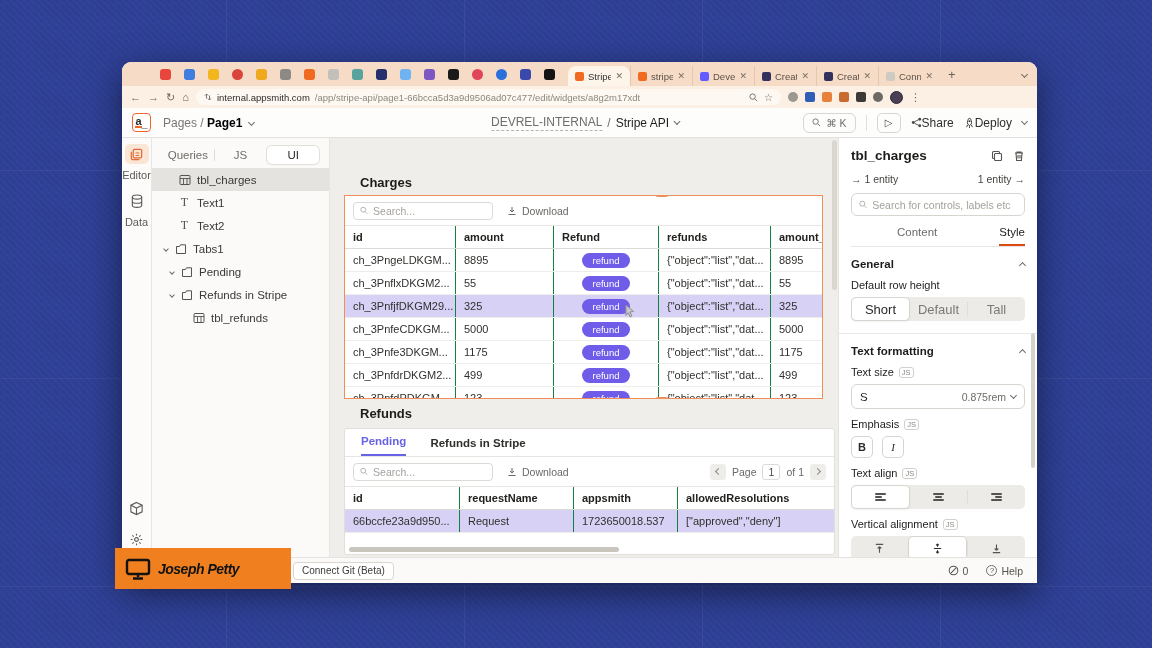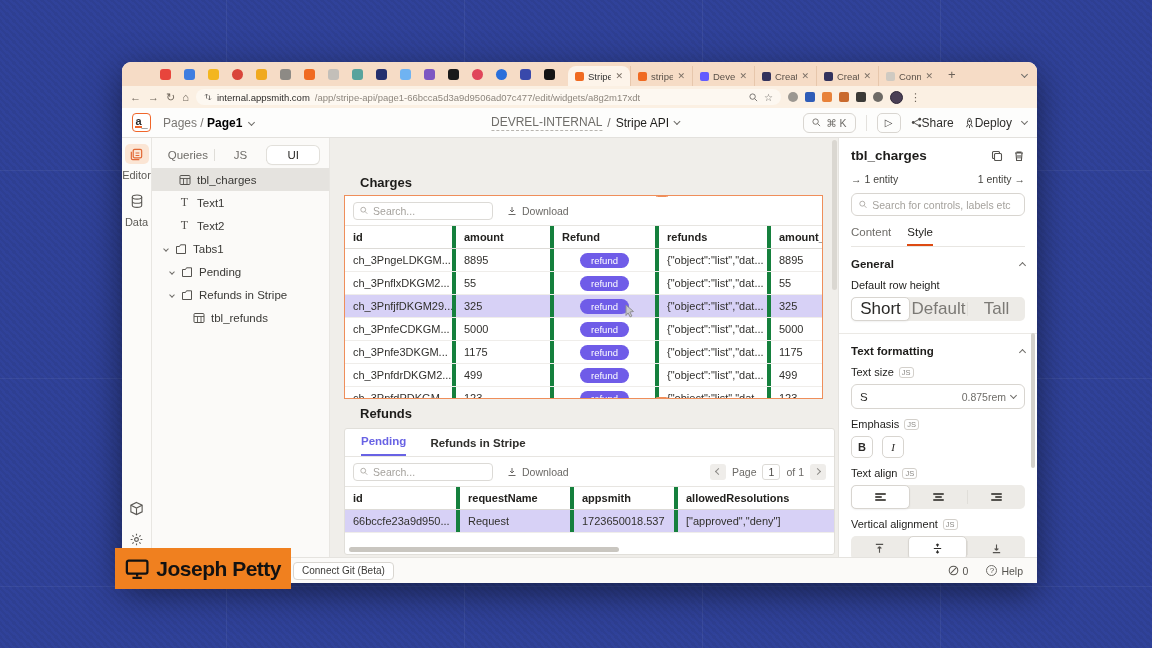--- a/index.html
+++ b/index.html
@@ -80,21 +80,21 @@
   .sectitle { position:absolute; left:30px; font-size:13px; font-weight:bold; color:#1d1c1a; }
   .widget { position:absolute; background:#fff; }
   .charges-w { left:14px; top:57px; width:479px; height:204px; border:1.5px solid #ef8e5a; overflow:hidden; }
   .handle { position:absolute; width:14px; height:5px; background:#fff; border:1.5px solid #ef8e5a; border-radius:3px; left:310px; z-index:5; }
   .tbar { height:30px; display:flex; align-items:center; padding:0 8px; gap:14px; border-bottom:1px solid #e7e5e1; }
   .sbox { width:140px; height:18px; border:1px solid #dcdad6; border-radius:4px; display:flex; align-items:center; gap:5px; padding:0 6px; background:#fff; }
   .sbox input { border:none; outline:none; font-size:10.5px; color:#6b6966; width:100%; font-family:inherit; background:transparent; }
   .sbox input::placeholder { color:#a5a29d; }
   .dl { display:flex; align-items:center; gap:5px; font-size:10.5px; color:#6b6966; }
   .hrow { display:flex; font-weight:bold; font-size:11px; color:#23221f; border-bottom:1px solid #dddbd7; width:560px; }
-  .hrow .c, .drow .c { padding:0 8px; display:flex; align-items:center; border-right:4px solid #15803d; height:22px; flex:0 0 auto; overflow:hidden; white-space:nowrap; }
+  .hrow .c, .drow .c { padding:0 8px; display:flex; align-items:center; border-right:1px solid #15803d; height:22px; flex:0 0 auto; overflow:hidden; white-space:nowrap; }
   .drow { display:flex; font-size:11px; color:#31302d; border-bottom:1px solid #efedea; width:560px; }
   .drow.hl { background:#d7d1f6; }
   .c.w1{width:111px}.c.w2{width:98px}.c.w3{width:105px;justify-content:center}.c.w4{width:112px}.c.w5{width:120px}
   .refbtn { background:#6f5ce8; color:#fff; font-size:9.5px; border:none; border-radius:9px; padding:2px 11px; }
   .cursor { position:absolute; z-index:9; color:#8e8e93; }
   
   .tabs-w { left:14px; top:290px; width:491px; height:127px; border:1px solid #e1dfda; border-radius:3px; overflow:hidden; }
   .wtabbar { height:28px; border-bottom:1px solid #e7e5e1; display:flex; align-items:flex-end; gap:24px; padding:0 16px; font-size:11.5px; }
   .wtab { padding-bottom:7px; color:#2f2e2b; font-weight:bold; }
   .wtab.active { color:#6862e4; border-bottom:2px solid #6862e4; }
@@ -114,38 +114,38 @@
   .rpanel { width:199px; background:#fff; border-left:1px solid #e5e3df; padding:10px 12px; position:relative; overflow:hidden; font-size:11.5px; color:#2b2a28; }
   .rp-scroll { position:absolute; right:2px; top:195px; width:4px; height:135px; background:#d5d2cc; border-radius:2px; }
   .rphead { display:flex; align-items:center; }
   .rpname { font-size:13.5px; font-weight:bold; color:#1d1c1a; }
   .rpicons { margin-left:auto; display:flex; gap:10px; color:#55534f; }
   .entrow { display:flex; justify-content:space-between; margin-top:10px; font-size:10.5px; color:#45443ف; color:#454440; }
   .rpsearch { margin-top:8px; height:23px; border:1px solid #d8d5d0; border-radius:6px; display:flex; align-items:center; gap:5px; padding:0 7px; }
   .rpsearch input { border:none; outline:none; width:100%; font-size:10.5px; font-family:inherit; color:#6b6966; background:transparent; }
   .rpsearch input::placeholder { color:#a5a29d; }
   .rptabs { display:flex; gap:16px; margin-top:10px; border-bottom:1px solid #e8e6e2; font-size:11.5px; }
-  .rptab { padding-bottom:6px; color:#6f6d69; }
+  .rptab { padding-bottom:6px; color:#6f6d69;margin-left:46px; }
   .rptab.active { color:#1d1c1a; border-bottom:2px solid #dd4a12; }
   .sect { display:flex; align-items:center; justify-content:space-between; margin-top:11px; font-weight:bold; font-size:11.5px; color:#1d1c1a; }
   .lbl { margin-top:9px; font-size:11px; color:#1f1e1c; display:flex; align-items:center; gap:5px; }
   .jsbadge { font-size:7.5px; color:#8a8884; border:1px solid #d3d0cb; border-radius:3px; padding:0 2px; font-weight:normal; }
   .segc { margin-top:6px; display:flex; background:#edebe7; border-radius:5px; height:24px; align-items:stretch; }
-  .seg { flex:1; display:flex; align-items:center; justify-content:center; font-size:17px; color:#7b7975; }
+  .seg { flex:1; display:flex; align-items:center; justify-content:center; font-size:13px; color:#7b7975; }
   .seg.active { background:#fff; border:1px solid #d8d5d0; border-radius:5px; color:#2b2a28; box-shadow:0 1px 2px rgba(0,0,0,.06); }
   .segsep { width:1px; background:#e0ded9; margin:5px 0; }
   .hr { height:1px; background:#ebe9e5; margin:12px -12px 0; }
   .ddl { margin-top:6px; height:25px; border:1px solid #d8d5d0; border-radius:6px; display:flex; align-items:center; padding:0 8px; font-size:11.5px; }
   .ddl .rem { margin-left:auto; color:#6f6d69; font-size:10.5px; display:flex; align-items:center; gap:5px; }
   .bibtn { width:22px; height:22px; border:1px solid #d8d5d0; border-radius:5px; display:inline-flex; align-items:center; justify-content:center; font-size:11px; color:#2b2a28; margin-right:6px; margin-top:6px; background:#fff; }
   .alnico { display:inline-flex; flex-direction:column; gap:1.5px; }
   .alnico i { display:block; height:1.4px; background:#55534f; border-radius:1px; }
   
   .wm { position:absolute; left:115px; top:548px; width:176px; height:41px; background:#f0801f; display:flex; align-items:center; gap:7px; padding:0 10px; z-index:20; }
-  .wm .nm { font-size:21px; font-weight:800; color:#121212; letter-spacing:-.5px; white-space:nowrap; }
+  .wm .nm { font-size:14px; font-weight:800; color:#121212; letter-spacing:-.5px; white-space:nowrap;font-style:italic; }
   svg { display:block; }
 </style>
 </head>
 <body>
 
 <div class="browser">
 
   <div class="tabstrip">
     <span class="pt" style="background:#e8453c"></span>
     <span class="pt" style="background:#3f7de0"></span>

